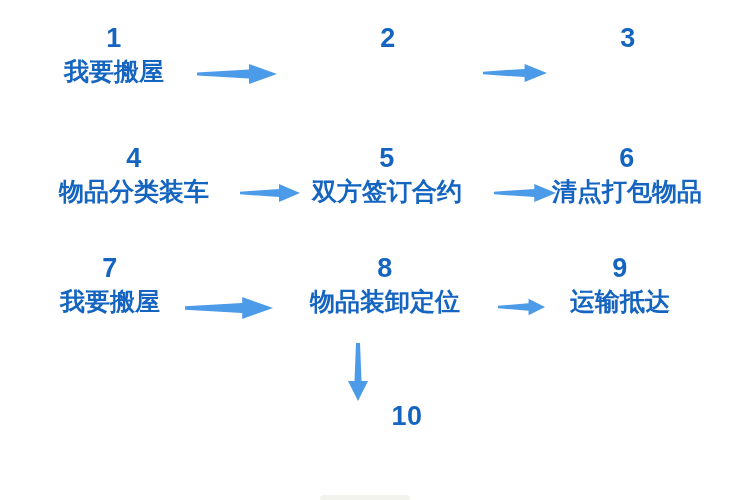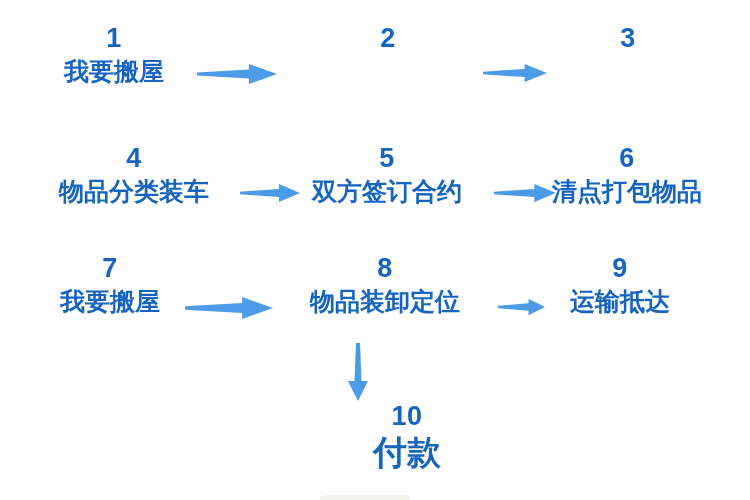--- a/index.html
+++ b/index.html
@@ -149,18 +149,17 @@
     <div class="num">9</div>
     <div class="label">运输抵达</div>
   </div>
 
   <svg class="arrow a7" viewBox="0 0 24 58" preserveAspectRatio="none" aria-hidden="true">
     <polygon points="10,0 14,0 15.5,38 22,38 12,58 2,38 8.5,38"></polygon>
   </svg>
 
   <div class="step s10 final">
     <div class="num">10</div>
-    <div class="label">付款</div>
   </div>
 
   <div class="bottom-artifact"></div>
 
 </div>
 
 </body></html>

